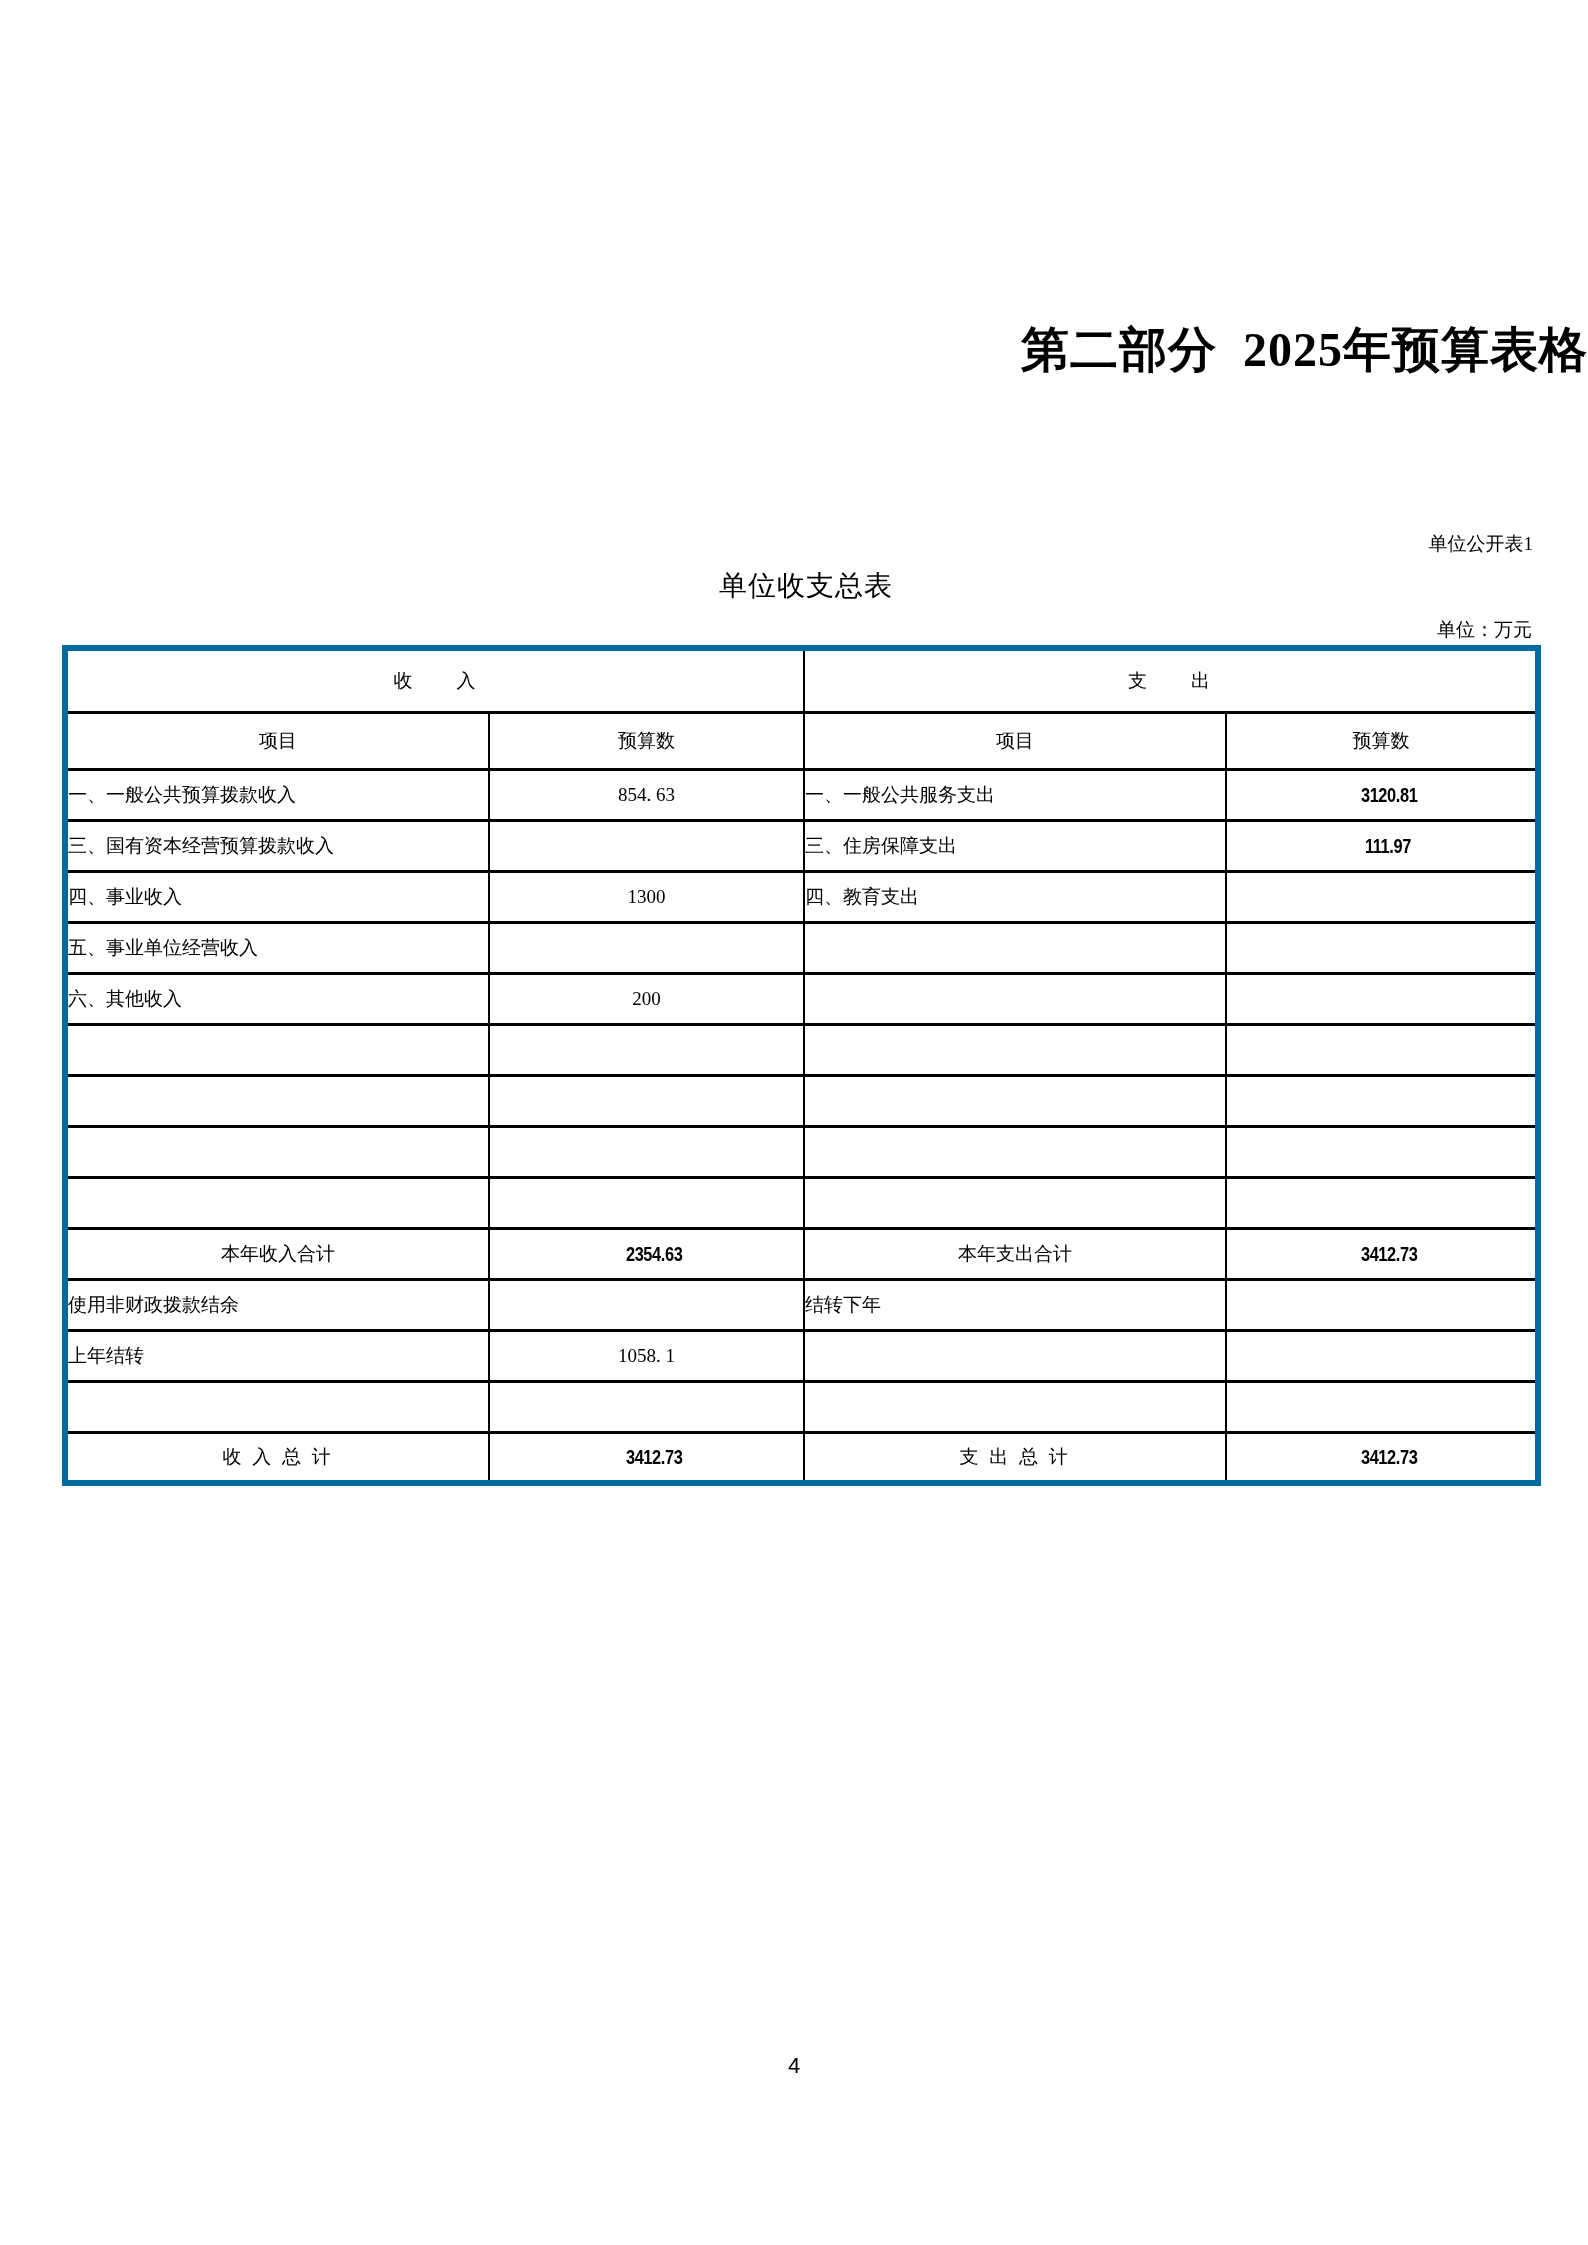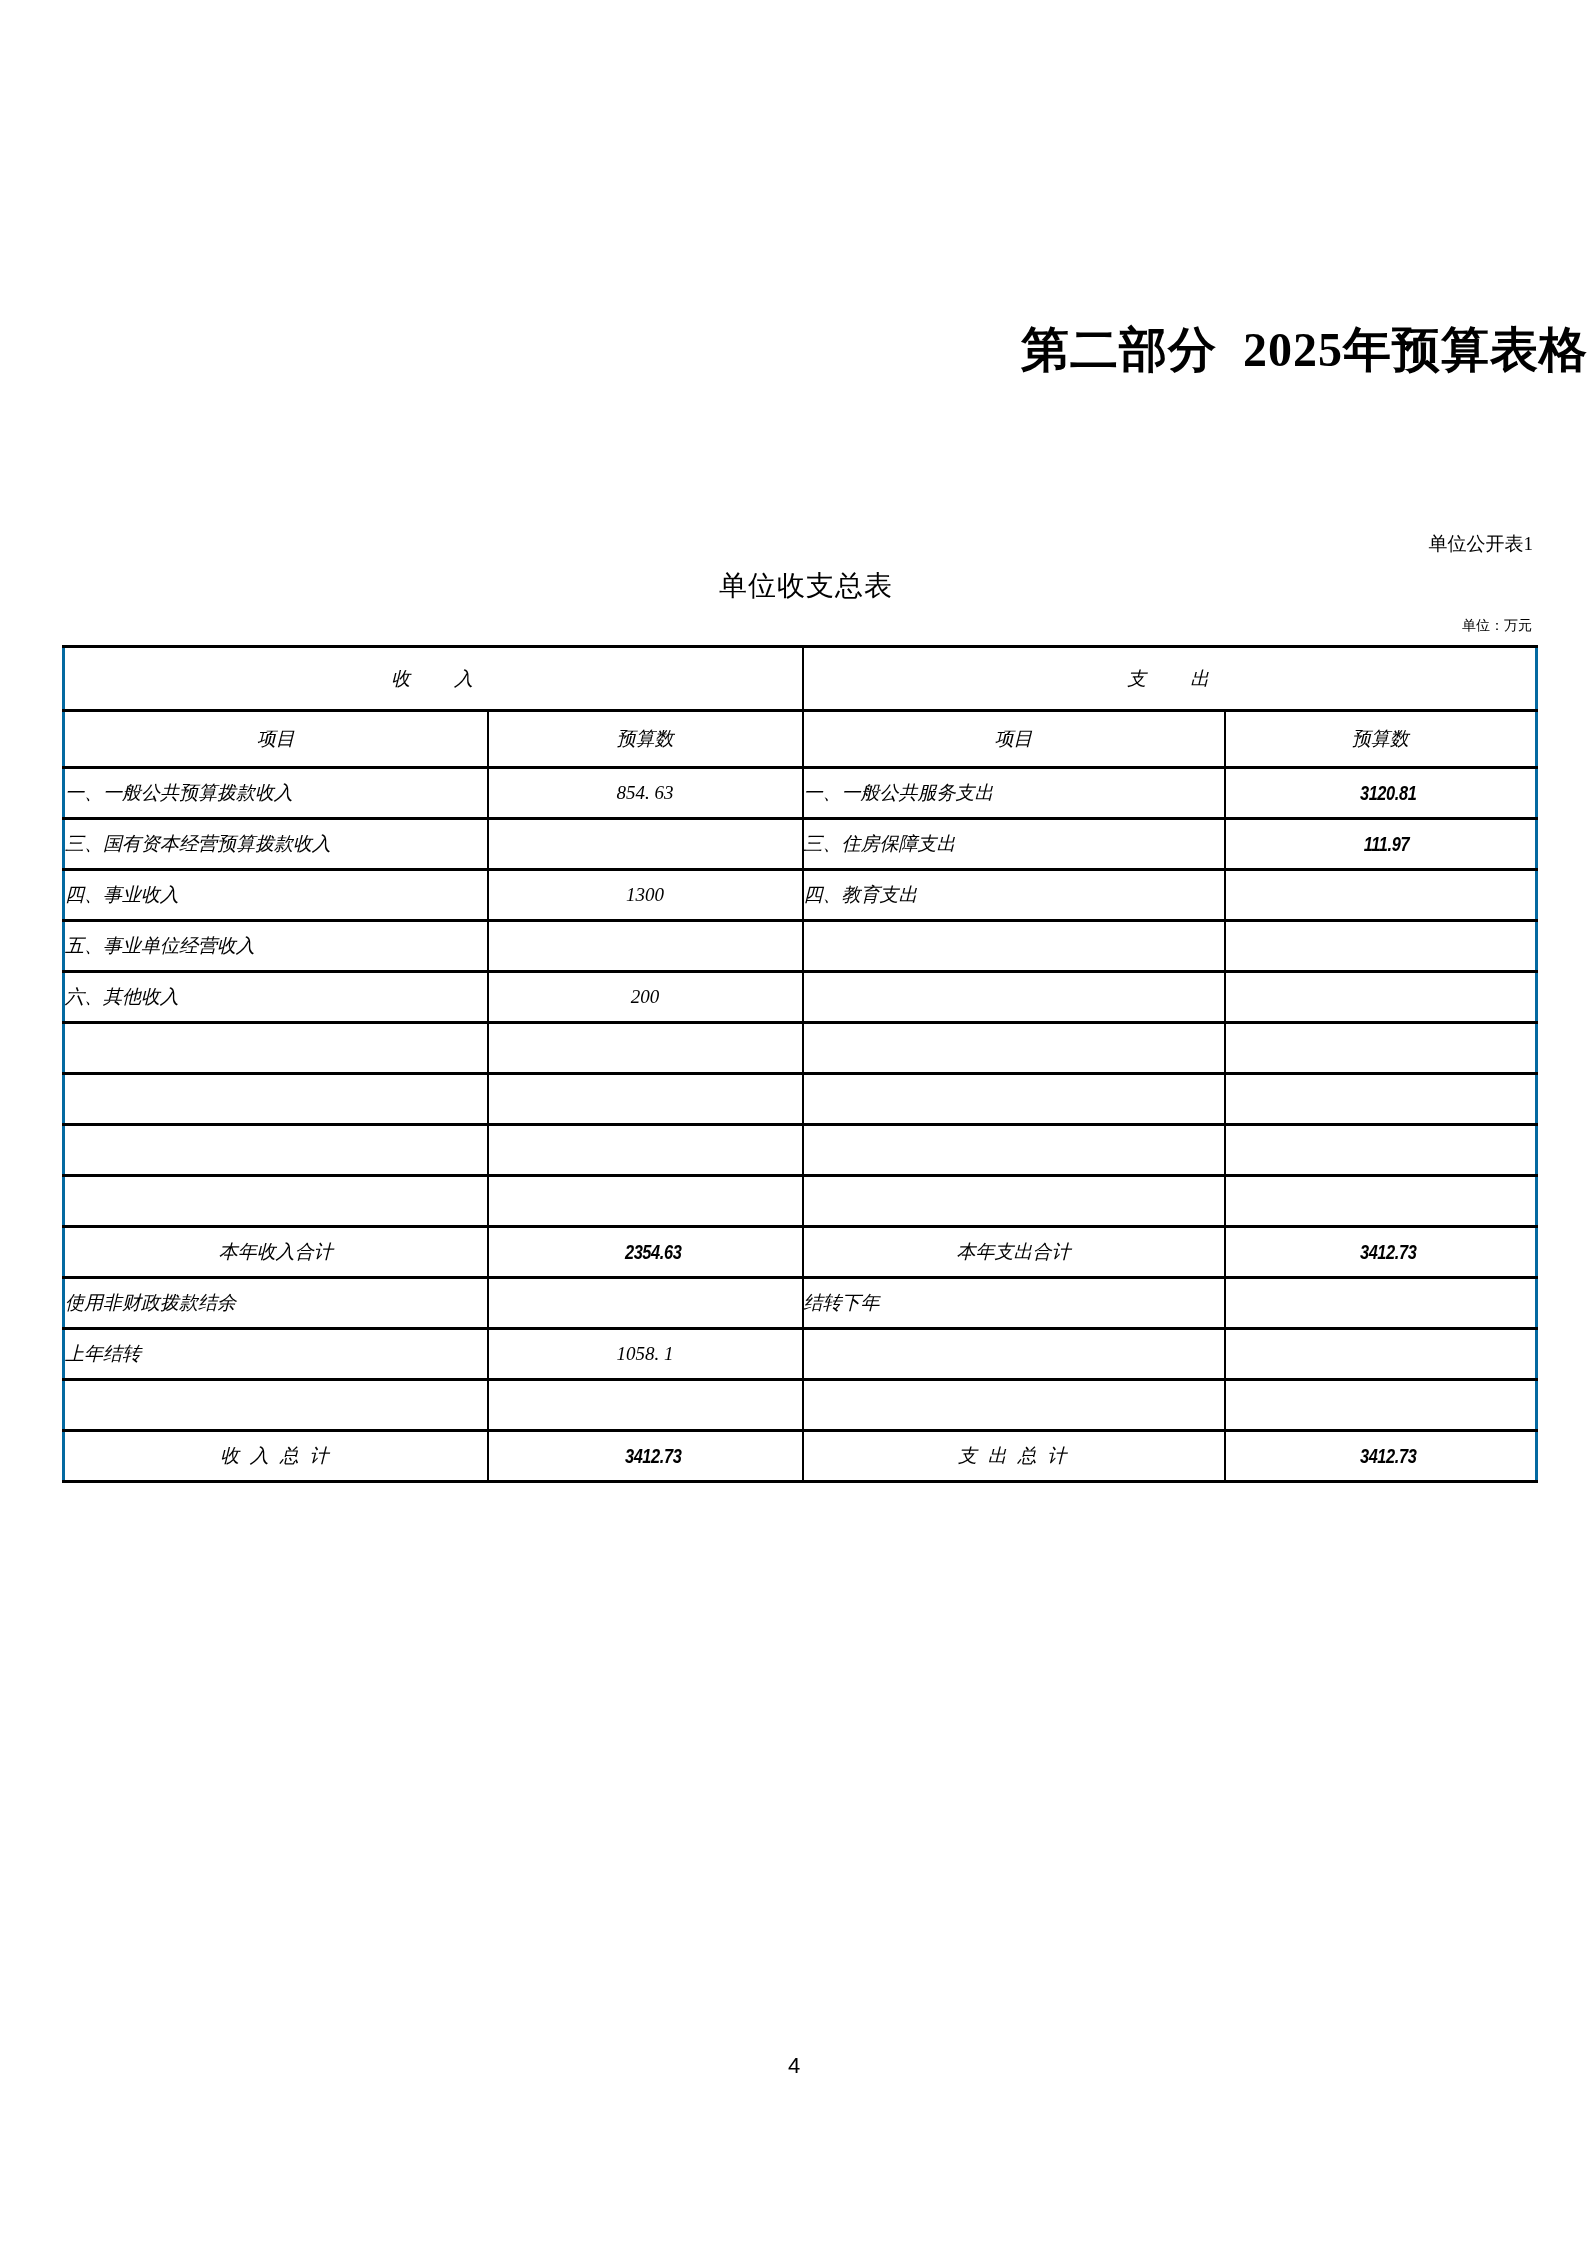--- a/index.html
+++ b/index.html
@@ -24,29 +24,28 @@
   }
   .table-title{
     position:absolute;top:567px;left:12px;width:100%;
     text-align:center;
     font-family:"Liberation Sans","DejaVu Sans",sans-serif;
     font-size:28px;font-weight:500;
     letter-spacing:1px;
   }
   .unit-note{
     position:absolute;top:617px;right:56px;
-    font-size:14px;
+    font-size:19px;
   }
   table.budget{
     position:absolute;top:645px;left:62px;
     width:1473px;
     border-collapse:collapse;
     table-layout:fixed;
-    border:3px solid #0369a1;
-    font-style:italic;
+    border:6px solid #0369a1;
   }
   table.budget td, table.budget th{
     border:solid #000;
     border-width:3px 2px;
     padding:0;
     vertical-align:middle;
     font-size:19px;
     font-weight:normal;
     overflow:hidden;
     white-space:pre;

